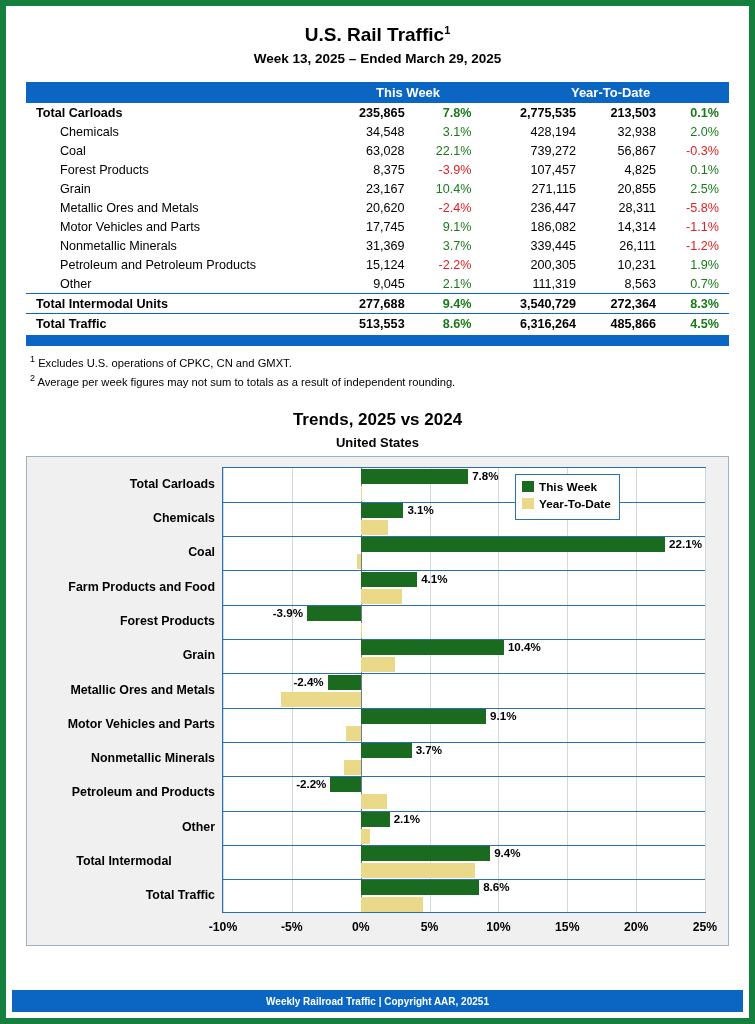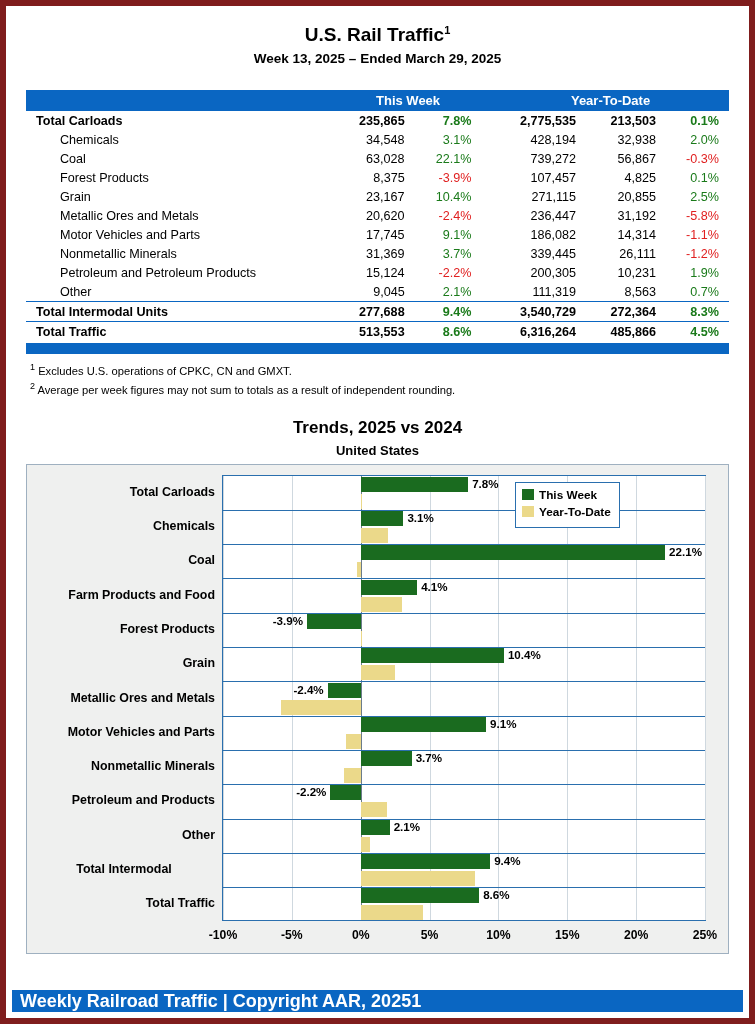--- a/index.html
+++ b/index.html
@@ -6,21 +6,21 @@
   body{
     width:755px;height:1024px;
     background:#ffffff;
     font-family:"Liberation Sans", sans-serif;
     color:#000;
     position:relative;
     overflow:hidden;
   }
   .page{
     position:absolute;inset:0;
-    border:6px solid #7f1d1d;
+    border:6px solid #15803d;
     box-sizing:border-box;
     background:#fff;
   }
   .inner{
     position:absolute;
     left:6px;right:6px;top:6px;bottom:28px;
     background:#fff;
     box-sizing:border-box;
     padding:8px 14px 0 14px;
   }
@@ -30,21 +30,21 @@
     font-size:19px;
     font-weight:bold;
     margin-top:4px;
   }
   .title sup{font-size:11px;}
   .subtitle{
     text-align:center;
     font-size:13.5px;
     font-weight:bold;
     margin-top:5px;
-    margin-bottom:24px;
+    margin-bottom:16px;
   }
   
   table.rail{
     width:100%;
     border-collapse:collapse;
     font-size:12.6px;
   }
   .hdr-band td{
     background:#0a66c2;
     color:#fff;
@@ -177,23 +177,23 @@
     vertical-align:-1px;margin-right:5px;
   }
   .sw.tw{background:#1a6b1f;}
   .sw.ytd{background:#ebd98a;}
   
   .botbar{
     position:absolute;
     left:6px;right:6px;bottom:6px;height:22px;
     background:#0a66c2;
     color:#fff;
-    font-size:18px;
-    font-weight:bold;
-    display:flex;align-items:center;justify-content:flex-start;
+    font-size:10px;
+    font-weight:bold;
+    display:flex;align-items:center;justify-content:center;
     padding:0 8px;
     box-sizing:border-box;
   }
 </style>
 </head>
 <body>
 
 <div class="page">
  <div class="inner">
 
@@ -254,21 +254,21 @@
             <td class="num ">271,115</td>
             <td class="num ">20,855</td>
             <td class="pct  pos">2.5%</td>
           </tr>
           <tr>
             <td class="name indent ">Metallic Ores and Metals</td>
             <td class="num ">20,620</td>
             <td class="pct  neg">-2.4%</td>
             <td></td>
             <td class="num ">236,447</td>
-            <td class="num ">31,192</td>
+            <td class="num ">28,311</td>
             <td class="pct  neg">-5.8%</td>
           </tr>
           <tr>
             <td class="name indent ">Motor Vehicles and Parts</td>
             <td class="num ">17,745</td>
             <td class="pct  pos">9.1%</td>
             <td></td>
             <td class="num ">186,082</td>
             <td class="num ">14,314</td>
             <td class="pct  neg">-1.1%</td>

